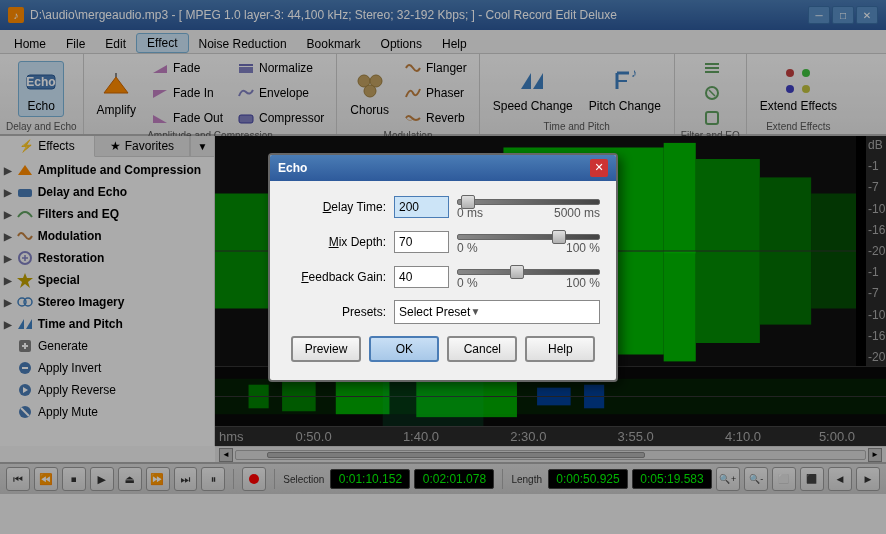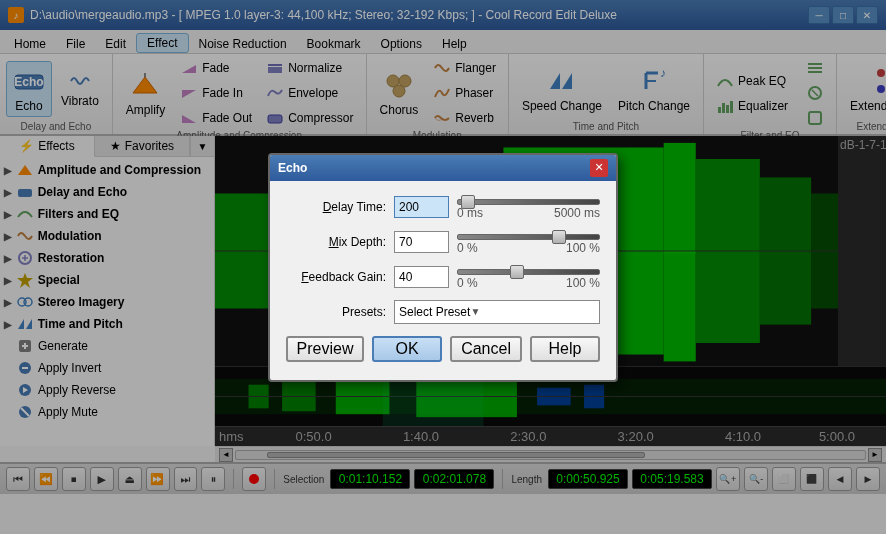--- a/index.html
+++ b/index.html
@@ -139,23 +139,24 @@
       flex: 1;
       position: relative;
       background: #000;
       overflow: hidden;
     }
     .decibel-scale {
       position: absolute;
       right: 0;
       top: 0;
       bottom: 0;
-      width: 48px;
+      width: 20px;
       background: #2a2a2a;
       display: flex;
+      flex-direction: column;
       justify-content: space-between;
       padding: 2px 2px;
       color: #aaa;
       font-size: 9px;
     }
     .time-ruler {
       height: 20px;
       background: #2a2a2a;
       border-top: 1px solid #444;
       display: flex;
@@ -336,21 +337,21 @@
       justify-content: center;
       gap: 8px;
       padding: 0 0 4px;
     }
     .modal-btn {
       min-width: 70px;
       height: 26px;
       border: 2px solid #888;
       background: linear-gradient(to bottom, #f8f8f8, #e0e0e0);
       cursor: pointer;
-      font-size: 16px;
+      font-size: 12px;
       border-radius: 3px;
       display: flex;
       align-items: center;
       justify-content: center;
       padding: 0 12px;
     }
     .modal-btn.primary { border-color: #4a7cb5; background: linear-gradient(to bottom, #c8dff5, #a8c8e8); }
 
     
     .waveform-svg { position: absolute; top: 0; left: 0; right: 30px; bottom: 0; }
@@ -393,28 +394,20 @@
     <div class="ribbon-buttons">
       <div class="ribbon-btn ribbon-btn-large active-tab">
         <div class="ribbon-icon-large">
           <svg viewBox="0 0 32 32" fill="none">
             <rect x="2" y="10" width="28" height="14" rx="3" fill="#4a7cb5" stroke="#2a5a95" stroke-width="1"></rect>
             <text x="16" y="21" text-anchor="middle" fill="white" font-size="8" font-weight="bold">Echo</text>
           </svg>
         </div>
         <span>Echo</span>
       </div>
-      <div class="ribbon-btn">
-        <div class="ribbon-icon">
-          <svg viewBox="0 0 22 22">
-            <path d="M2,11 Q5,5 8,11 Q11,17 14,11 Q17,5 20,11" stroke="#4a7cb5" stroke-width="2" fill="none"></path>
-          </svg>
-        </div>
-        <span>Vibrato</span>
-      </div>
     </div>
     <div class="ribbon-group-label">Delay and Echo</div>
   </div>
 
   <div class="ribbon-group">
     <div class="ribbon-buttons">
       <div class="ribbon-btn ribbon-btn-large">
         <div class="ribbon-icon-large">
           <svg viewBox="0 0 32 32">
             <polygon points="4,24 16,8 28,24" fill="#ff8c00" stroke="#cc6600" stroke-width="1"></polygon>
@@ -544,41 +537,20 @@
           </svg>
         </div>
         <span>Pitch Change</span>
       </div>
     </div>
     <div class="ribbon-group-label">Time and Pitch</div>
   </div>
 
   <div class="ribbon-group">
     <div class="ribbon-buttons">
-      <div class="ribbon-btn-small-group">
-        <div class="ribbon-btn-small">
-          <div class="ribbon-icon-sm">
-            <svg viewBox="0 0 18 18">
-                <path d="M2,14 Q9,2 16,14" stroke="#60a060" stroke-width="2" fill="none"></path>
-              </svg>
-          </div>
-          <span>Peak EQ</span>
-        </div>
-        <div class="ribbon-btn-small">
-          <div class="ribbon-icon-sm">
-            <svg viewBox="0 0 18 18">
-              <rect x="2" y="10" width="3" height="6" fill="#60a060"></rect>
-              <rect x="6" y="6" width="3" height="10" fill="#60a060"></rect>
-              <rect x="10" y="8" width="3" height="8" fill="#60a060"></rect>
-              <rect x="14" y="4" width="3" height="12" fill="#60a060"></rect>
-            </svg>
-          </div>
-          <span>Equalizer</span>
-        </div>
-      </div>
       <div class="ribbon-btn-small-group" style="margin-left:4px">
         <div class="ribbon-btn-small">
           <div class="ribbon-icon-sm">
             <svg viewBox="0 0 18 18">
                 <line x1="2" y1="5" x2="16" y2="5" stroke="#60a060" stroke-width="2"></line>
                 <line x1="2" y1="9" x2="16" y2="9" stroke="#60a060" stroke-width="2"></line>
                 <line x1="2" y1="13" x2="16" y2="13" stroke="#60a060" stroke-width="2"></line>
               </svg>
           </div>
         </div>
@@ -810,21 +782,21 @@
 
         <rect x="25%" y="0" width="15%" height="100%" fill="rgba(0,200,100,0.15)"></rect>
       </svg>
     </div>
 
     <div class="time-ruler" style="position:relative;">
       <span class="time-mark" style="left:4px;">hms</span>
       <span class="time-mark" style="left:12%;">0:50.0</span>
       <span class="time-mark" style="left:28%;">1:40.0</span>
       <span class="time-mark" style="left:44%;">2:30.0</span>
-      <span class="time-mark" style="left:60%;">3:20.0</span>
+      <span class="time-mark" style="left:60%;">3:55.0</span>
       <span class="time-mark" style="left:76%;">4:10.0</span>
       <span class="time-mark" style="left:90%;">5:00.0</span>
     </div>
   </div>
 </div>
 
 <div class="scroll-bar-area" style="margin-left:215px;">
   <button class="scroll-btn">◄</button>
   <div class="scroll-track">
     <div class="scroll-thumb"></div>

